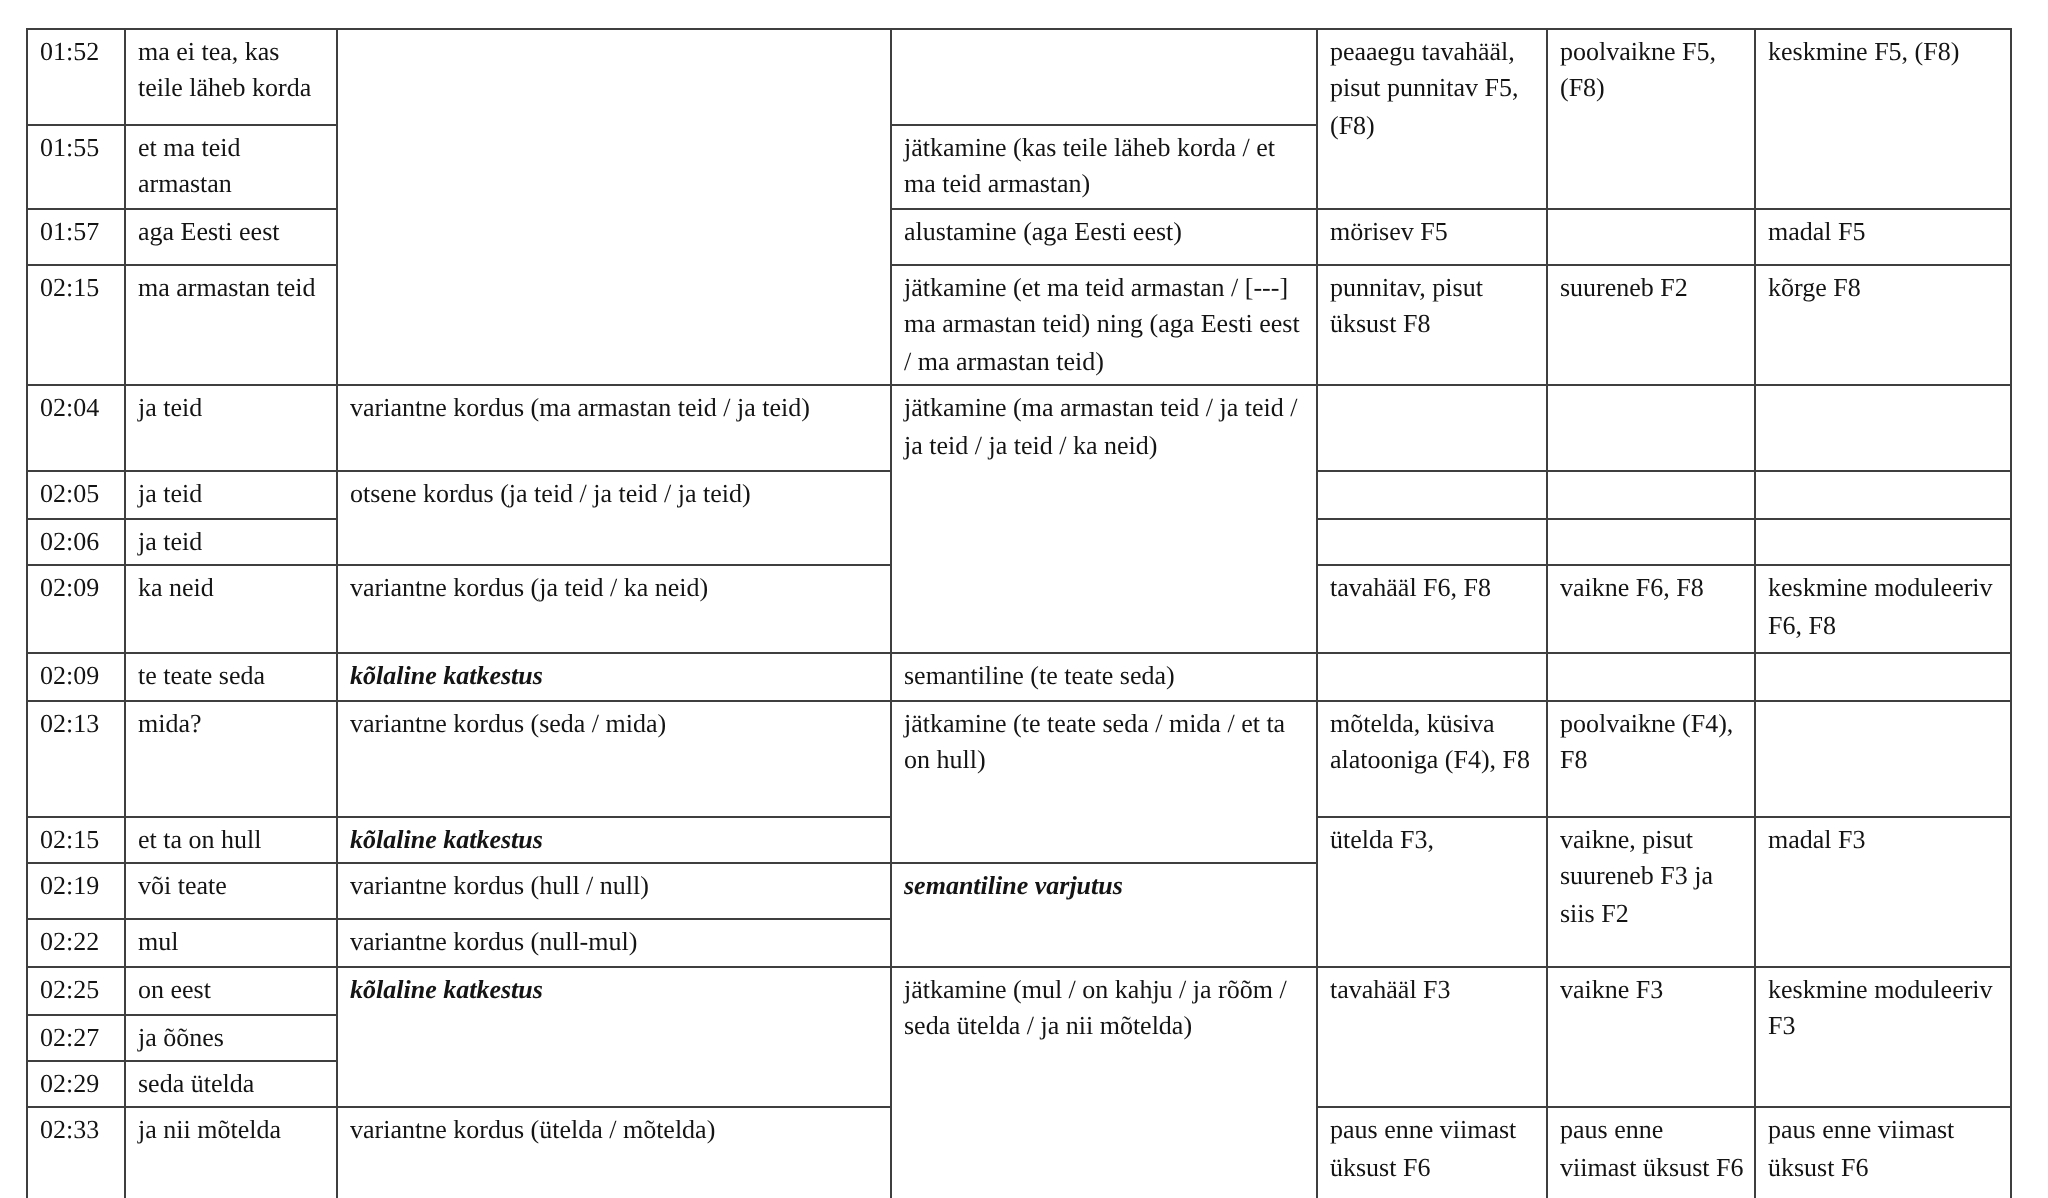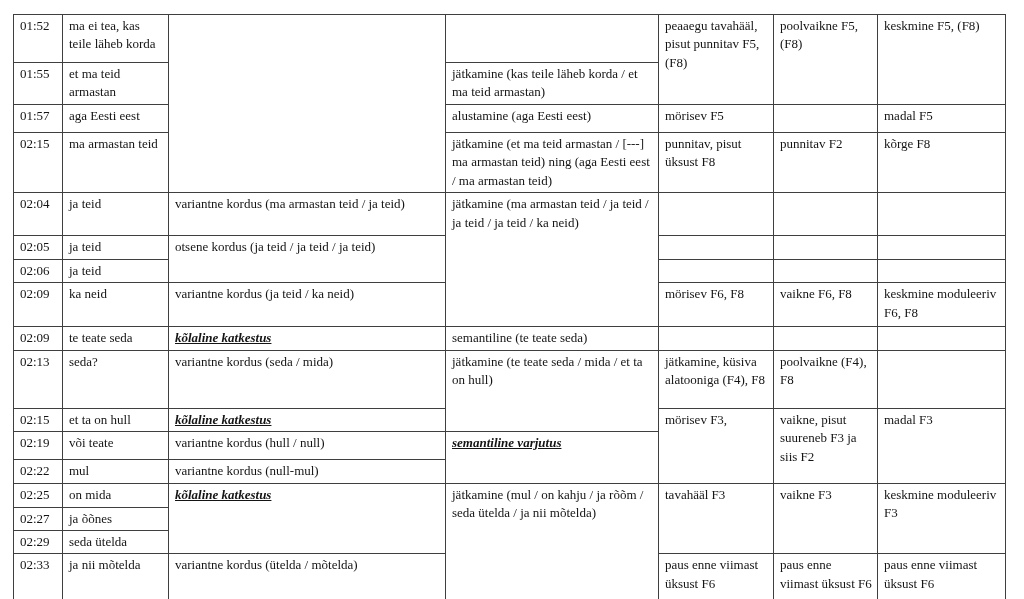--- a/index.html
+++ b/index.html
@@ -32,21 +32,20 @@
     border: 1px solid #3f3f3f;
     vertical-align: top;
     padding: 2px 5px 2px 6px;
     overflow: hidden;
     background: #ffffff;
   }
   td.gray { background: var(--cell-gray, #b2b2b2); }
   td.emph {
     font-weight: bold;
     font-style: italic;
-    text-decoration: underline;
   }
   td.time { white-space: nowrap; }
 </style>
 </head>
 <body>
 
 <div class="page">
   <table class="analysis">
     <colgroup>
       <col style="width:49px">
@@ -82,21 +81,21 @@
         <td>mörisev F5</td>
         <td></td>
         <td>madal F5</td>
       </tr>
 
       <tr style="height:59px">
         <td class="time">02:15</td>
         <td>ma armastan teid</td>
         <td class="gray">jätkamine (et ma teid armastan / [---] ma armastan teid) ning (aga Eesti eest / ma armastan teid)</td>
         <td>punnitav, pisut üksust F8</td>
-        <td>punnitav F2</td>
+        <td>suureneb F2</td>
         <td>kõrge F8</td>
       </tr>
 
       <tr style="height:43px">
         <td class="time">02:04</td>
         <td>ja teid</td>
         <td class="gray">variantne kordus (ma armastan teid / ja teid)</td>
         <td class="gray" rowspan="4">jätkamine (ma armastan teid / ja teid / ja teid / ja teid / ka neid)</td>
         <td></td>
         <td></td>
@@ -117,70 +116,70 @@
         <td>ja teid</td>
         <td></td>
         <td></td>
         <td></td>
       </tr>
 
       <tr style="height:44px">
         <td class="time">02:09</td>
         <td>ka neid</td>
         <td class="gray">variantne kordus (ja teid / ka neid)</td>
-        <td>mörisev F6, F8</td>
+        <td>tavahääl F6, F8</td>
         <td>vaikne F6, F8</td>
         <td>keskmine moduleeriv F6, F8</td>
       </tr>
 
       <tr style="height:21px">
         <td class="time">02:09</td>
         <td>te teate seda</td>
         <td class="emph">kõlaline katkestus</td>
         <td class="gray">semantiline (te teate seda)</td>
         <td></td>
         <td></td>
         <td></td>
       </tr>
 
       <tr style="height:58px">
         <td class="time">02:13</td>
-        <td>seda?</td>
+        <td>mida?</td>
         <td class="gray">variantne kordus (seda / mida)</td>
         <td class="gray" rowspan="2">jätkamine (te teate seda / mida / et ta on hull)</td>
-        <td>jätkamine, küsiva alatooniga (F4), F8</td>
+        <td>mõtelda, küsiva alatooniga (F4), F8</td>
         <td>poolvaikne (F4), F8</td>
         <td></td>
       </tr>
 
       <tr style="height:21px">
         <td class="time">02:15</td>
         <td>et ta on hull</td>
         <td class="emph">kõlaline katkestus</td>
-        <td rowspan="3">mörisev F3,</td>
+        <td rowspan="3">ütelda F3,</td>
         <td rowspan="3">vaikne, pisut suureneb F3 ja siis F2</td>
         <td rowspan="3">madal F3</td>
       </tr>
 
       <tr style="height:28px">
         <td class="time">02:19</td>
         <td>või teate</td>
         <td class="gray">variantne kordus (hull / null)</td>
         <td class="emph" rowspan="2">semantiline varjutus</td>
       </tr>
 
       <tr style="height:23px">
         <td class="time">02:22</td>
         <td>mul</td>
         <td class="gray">variantne kordus (null-mul)</td>
       </tr>
 
       <tr style="height:24px">
         <td class="time">02:25</td>
-        <td>on mida</td>
+        <td>on eest</td>
         <td class="emph" rowspan="3">kõlaline katkestus</td>
         <td class="gray" rowspan="4">jätkamine (mul / on kahju / ja rõõm / seda ütelda / ja nii mõtelda)</td>
         <td rowspan="3">tavahääl F3</td>
         <td rowspan="3">vaikne F3</td>
         <td rowspan="3">keskmine moduleeriv F3</td>
       </tr>
 
       <tr style="height:20px">
         <td class="time">02:27</td>
         <td>ja õõnes</td>

